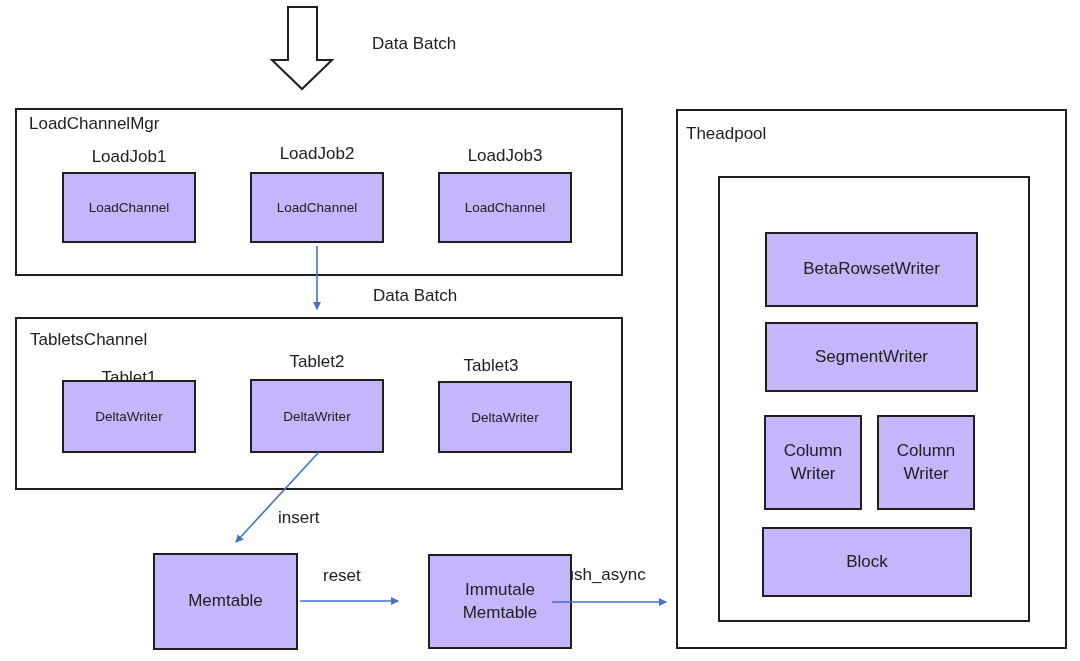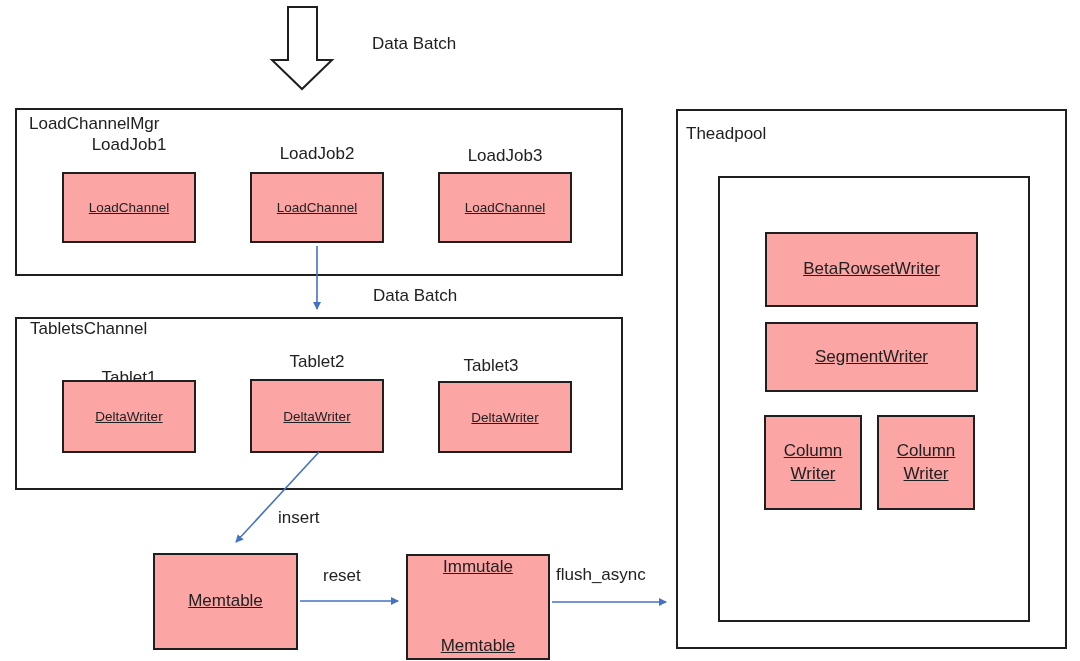--- a/index.html
+++ b/index.html
@@ -14,28 +14,27 @@
   }
   .frame {
     position: absolute;
     border: 2px solid #1f1f1f;
     background: transparent;
     box-sizing: border-box;
   }
   .node {
     position: absolute;
     border: 2px solid #1f1f1f;
-    background: #fca5a5;
+    background: #c4b5fd;
     box-sizing: border-box;
     display: flex;
     flex-direction: column;
     align-items: center;
     justify-content: center;
     text-align: center;
-    text-decoration: underline;
   }
   .title {
     position: absolute;
     font-size: 17px;
     white-space: nowrap;
   }
   .lbl {
     position: absolute;
     font-size: 17px;
     white-space: nowrap;
@@ -81,39 +80,39 @@
     <g>
       <line x1="552" y1="602" x2="666" y2="602" stroke="#4472C4" stroke-width="1.6" marker-end="url(#arrowblue)"></line>
     </g>
   </svg>
 
   <div class="lbl" style="left:372px; top:34px;">Data Batch</div>
 
   <div class="frame" style="left:15px; top:108px; width:608px; height:168px;"></div>
   <div class="title" style="left:29px; top:114px;">LoadChannelMgr</div>
 
-  <div class="group-label" style="left:62px; top:135px; width:134px;">LoadJob1</div>
+  <div class="group-label" style="left:62px; top:147px; width:134px;">LoadJob1</div>
   <div class="node small-text" style="left:62px; top:172px; width:134px; height:71px;">
     <span>LoadChannel</span>
   </div>
 
   <div class="group-label" style="left:250px; top:144px; width:134px;">LoadJob2</div>
   <div class="node small-text" style="left:250px; top:172px; width:134px; height:71px;">
     <span>LoadChannel</span>
   </div>
 
   <div class="group-label" style="left:438px; top:146px; width:134px;">LoadJob3</div>
   <div class="node small-text" style="left:438px; top:172px; width:134px; height:71px;">
     <span>LoadChannel</span>
   </div>
 
   <div class="lbl" style="left:373px; top:286px;">Data Batch</div>
 
   <div class="frame" style="left:15px; top:317px; width:608px; height:173px;"></div>
-  <div class="title" style="left:30px; top:319px;">TabletsChannel</div>
+  <div class="title" style="left:30px; top:330px;">TabletsChannel</div>
 
   <div class="group-label" style="left:62px; top:368px; width:134px;">Tablet1</div>
   <div class="node small-text" style="left:62px; top:380px; width:134px; height:73px;">
     <span>DeltaWriter</span>
   </div>
 
   <div class="group-label" style="left:250px; top:352px; width:134px;">Tablet2</div>
   <div class="node small-text" style="left:250px; top:379px; width:134px; height:74px;">
     <span>DeltaWriter</span>
   </div>
@@ -124,21 +123,21 @@
   </div>
 
   <div class="lbl" style="left:278px; top:508px;">insert</div>
   <div class="lbl" style="left:323px; top:566px;">reset</div>
   <div class="lbl" style="left:556px; top:565px;">flush_async</div>
 
   <div class="node mid-text" style="left:153px; top:553px; width:145px; height:97px;">
     <span>Memtable</span>
   </div>
 
-  <div class="node mid-text" style="left:406px; top:554px; width:144px; height:106px;justify-content:space-between;">
+  <div class="node mid-text" style="left:428px; top:554px; width:144px; height:95px;">
     <span>Immutale</span>
     <span>Memtable</span>
   </div>
 
   <div class="frame" style="left:676px; top:109px; width:391px; height:540px;"></div>
   <div class="title" style="left:686px; top:124px;">Theadpool</div>
 
   <div class="frame" style="left:718px; top:176px; width:312px; height:446px;"></div>
 
   <div class="node mid-text" style="left:765px; top:322px; width:213px; height:70px;">
@@ -150,14 +149,17 @@
   </div>
 
   <div class="node mid-text" style="left:764px; top:415px; width:98px; height:95px;">
     <span>Column Writer</span>
   </div>
 
   <div class="node mid-text" style="left:877px; top:415px; width:98px; height:95px;">
     <span>Column Writer</span>
   </div>
 
+  <div class="node mid-text" style="left:762px; top:527px; width:210px; height:70px;">
+    <span>Block</span>
+  </div>
 
 </div>
 
 </body></html>

